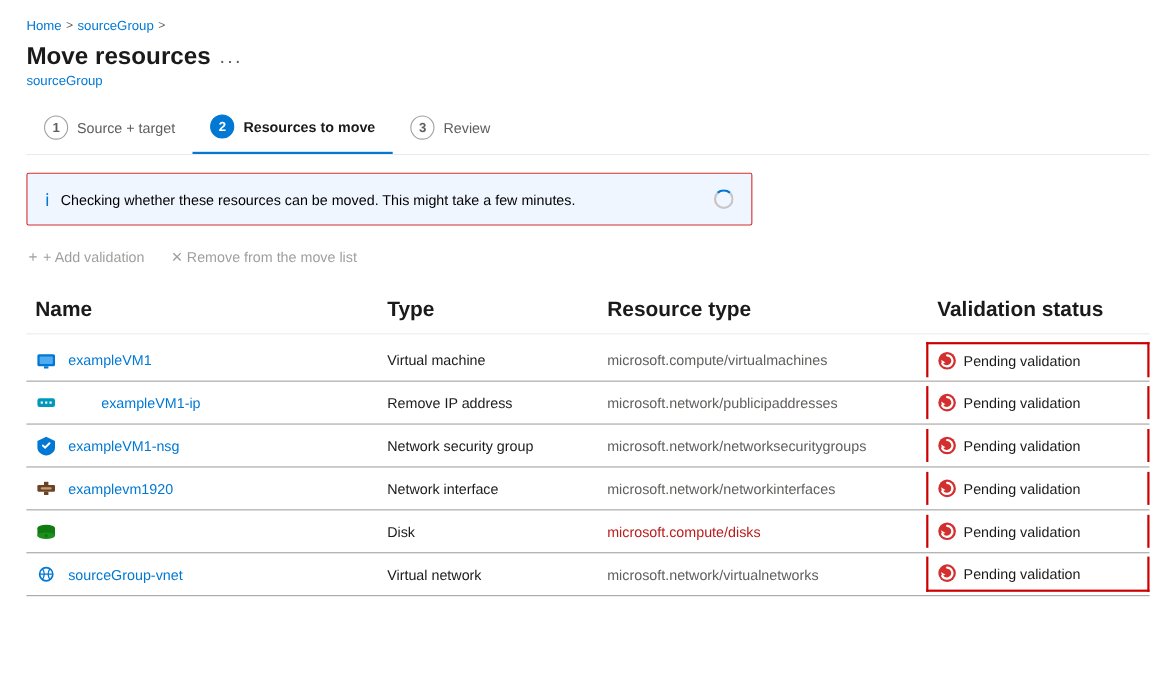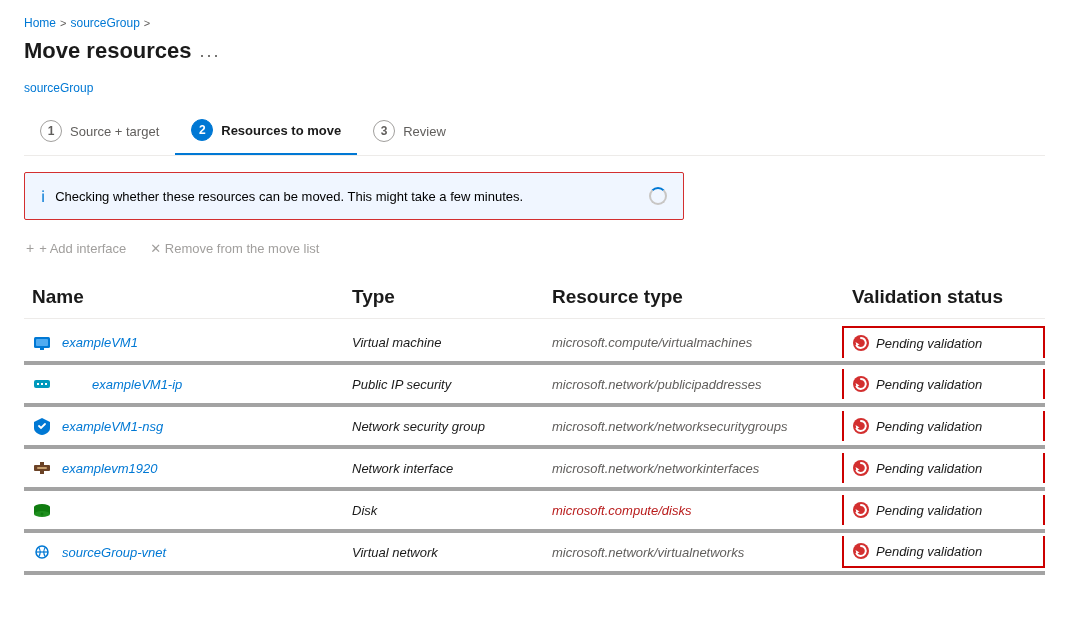--- a/index.html
+++ b/index.html
@@ -17,21 +17,21 @@
       font-size: 12px;
       color: #0078d4;
       margin-bottom: 8px;
     }
     .breadcrumb a { color: #0078d4; text-decoration: none; cursor: pointer; }
     .breadcrumb-sep { color: #605e5c; font-size: 11px; }
     .page-header {
       display: flex;
       align-items: center;
       gap: 8px;
-      margin-bottom: 17px;
+      margin-bottom: 2px;
     }
     .page-title {
       font-size: 22px;
       font-weight: 600;
       color: #1a1a1a;
     }
     .more-icon {
       color: #605e5c;
       font-size: 18px;
       cursor: pointer;
@@ -147,24 +147,23 @@
     .th {
       font-weight: 600;
       font-size: 19px;
       color: #1a1a1a;
       padding: 4px 8px;
     }
     .table-row {
       display: grid;
       grid-template-columns: 320px 200px 300px 1fr;
       padding: 2px 0;
-      border-bottom: 4px solid #a3a3a3;
+      border-bottom: 1px solid #a3a3a3;
       align-items: center;
       min-height: 36px;
-      font-style: italic;
     }
     .td {
       padding: 6px 8px;
       font-size: 13px;
       color: #1a1a1a;
     }
     .name-cell {
       display: flex;
       align-items: center;
       gap: 8px;
@@ -203,21 +202,21 @@
 
 <div class="info-banner">
   <span class="info-icon">ℹ</span>
   <span class="info-text">Checking whether these resources can be moved. This might take a few minutes.</span>
   <div class="spinner"></div>
 </div>
 
 <div class="toolbar">
   <button class="toolbar-btn">
     <span class="btn-icon">+</span>
-    <span>+ Add interface</span>
+    <span>+ Add validation</span>
   </button>
   <button class="toolbar-btn">
     <span>✕  Remove from the move list</span>
   </button>
 </div>
 
 <div class="table-container">
   <div class="table-header">
     <div class="th">Name</div>
     <div class="th">Type</div>
@@ -257,21 +256,21 @@
               <svg width="20" height="20" viewBox="0 0 20 20">
                 <rect x="2" y="6" width="16" height="8" rx="2" fill="#0099bc"></rect>
                 <rect x="5" y="9" width="2" height="2" fill="#fff"></rect>
                 <rect x="9" y="9" width="2" height="2" fill="#fff"></rect>
                 <rect x="13" y="9" width="2" height="2" fill="#fff"></rect>
               </svg>
             </span>
             <span style="color: rgb(0, 120, 212); cursor: pointer; margin-left: 30px;">exampleVM1-ip</span>
           </div>
         </div>
-        <div class="td">Public IP security</div>
+        <div class="td">Remove IP address</div>
         <div class="td" style="color: rgb(96, 94, 92);">microsoft.network/publicipaddresses</div>
         <div class="td" style="display: flex; align-items: center; gap: 6px; border-left: 2px solid rgb(204, 0, 0); border-right: 2px solid rgb(204, 0, 0); background: rgb(255, 255, 255); margin-left: -2px;">
           <svg width="18" height="18" viewBox="0 0 18 18">
             <circle cx="9" cy="9" r="8" fill="#d32f2f"></circle>
     <path d="M9 4 A5 5 0 1 1 4.5 11.5" stroke="#fff" stroke-width="2" fill="none" stroke-linecap="round"></path>
     <polyline points="3.5,8 4.5,11.5 7.5,10.5" fill="#fff"></polyline>
           </svg>
           <span style="font-size: 13px; color: rgb(26, 26, 26);">Pending validation</span>
         </div>
       </div>

